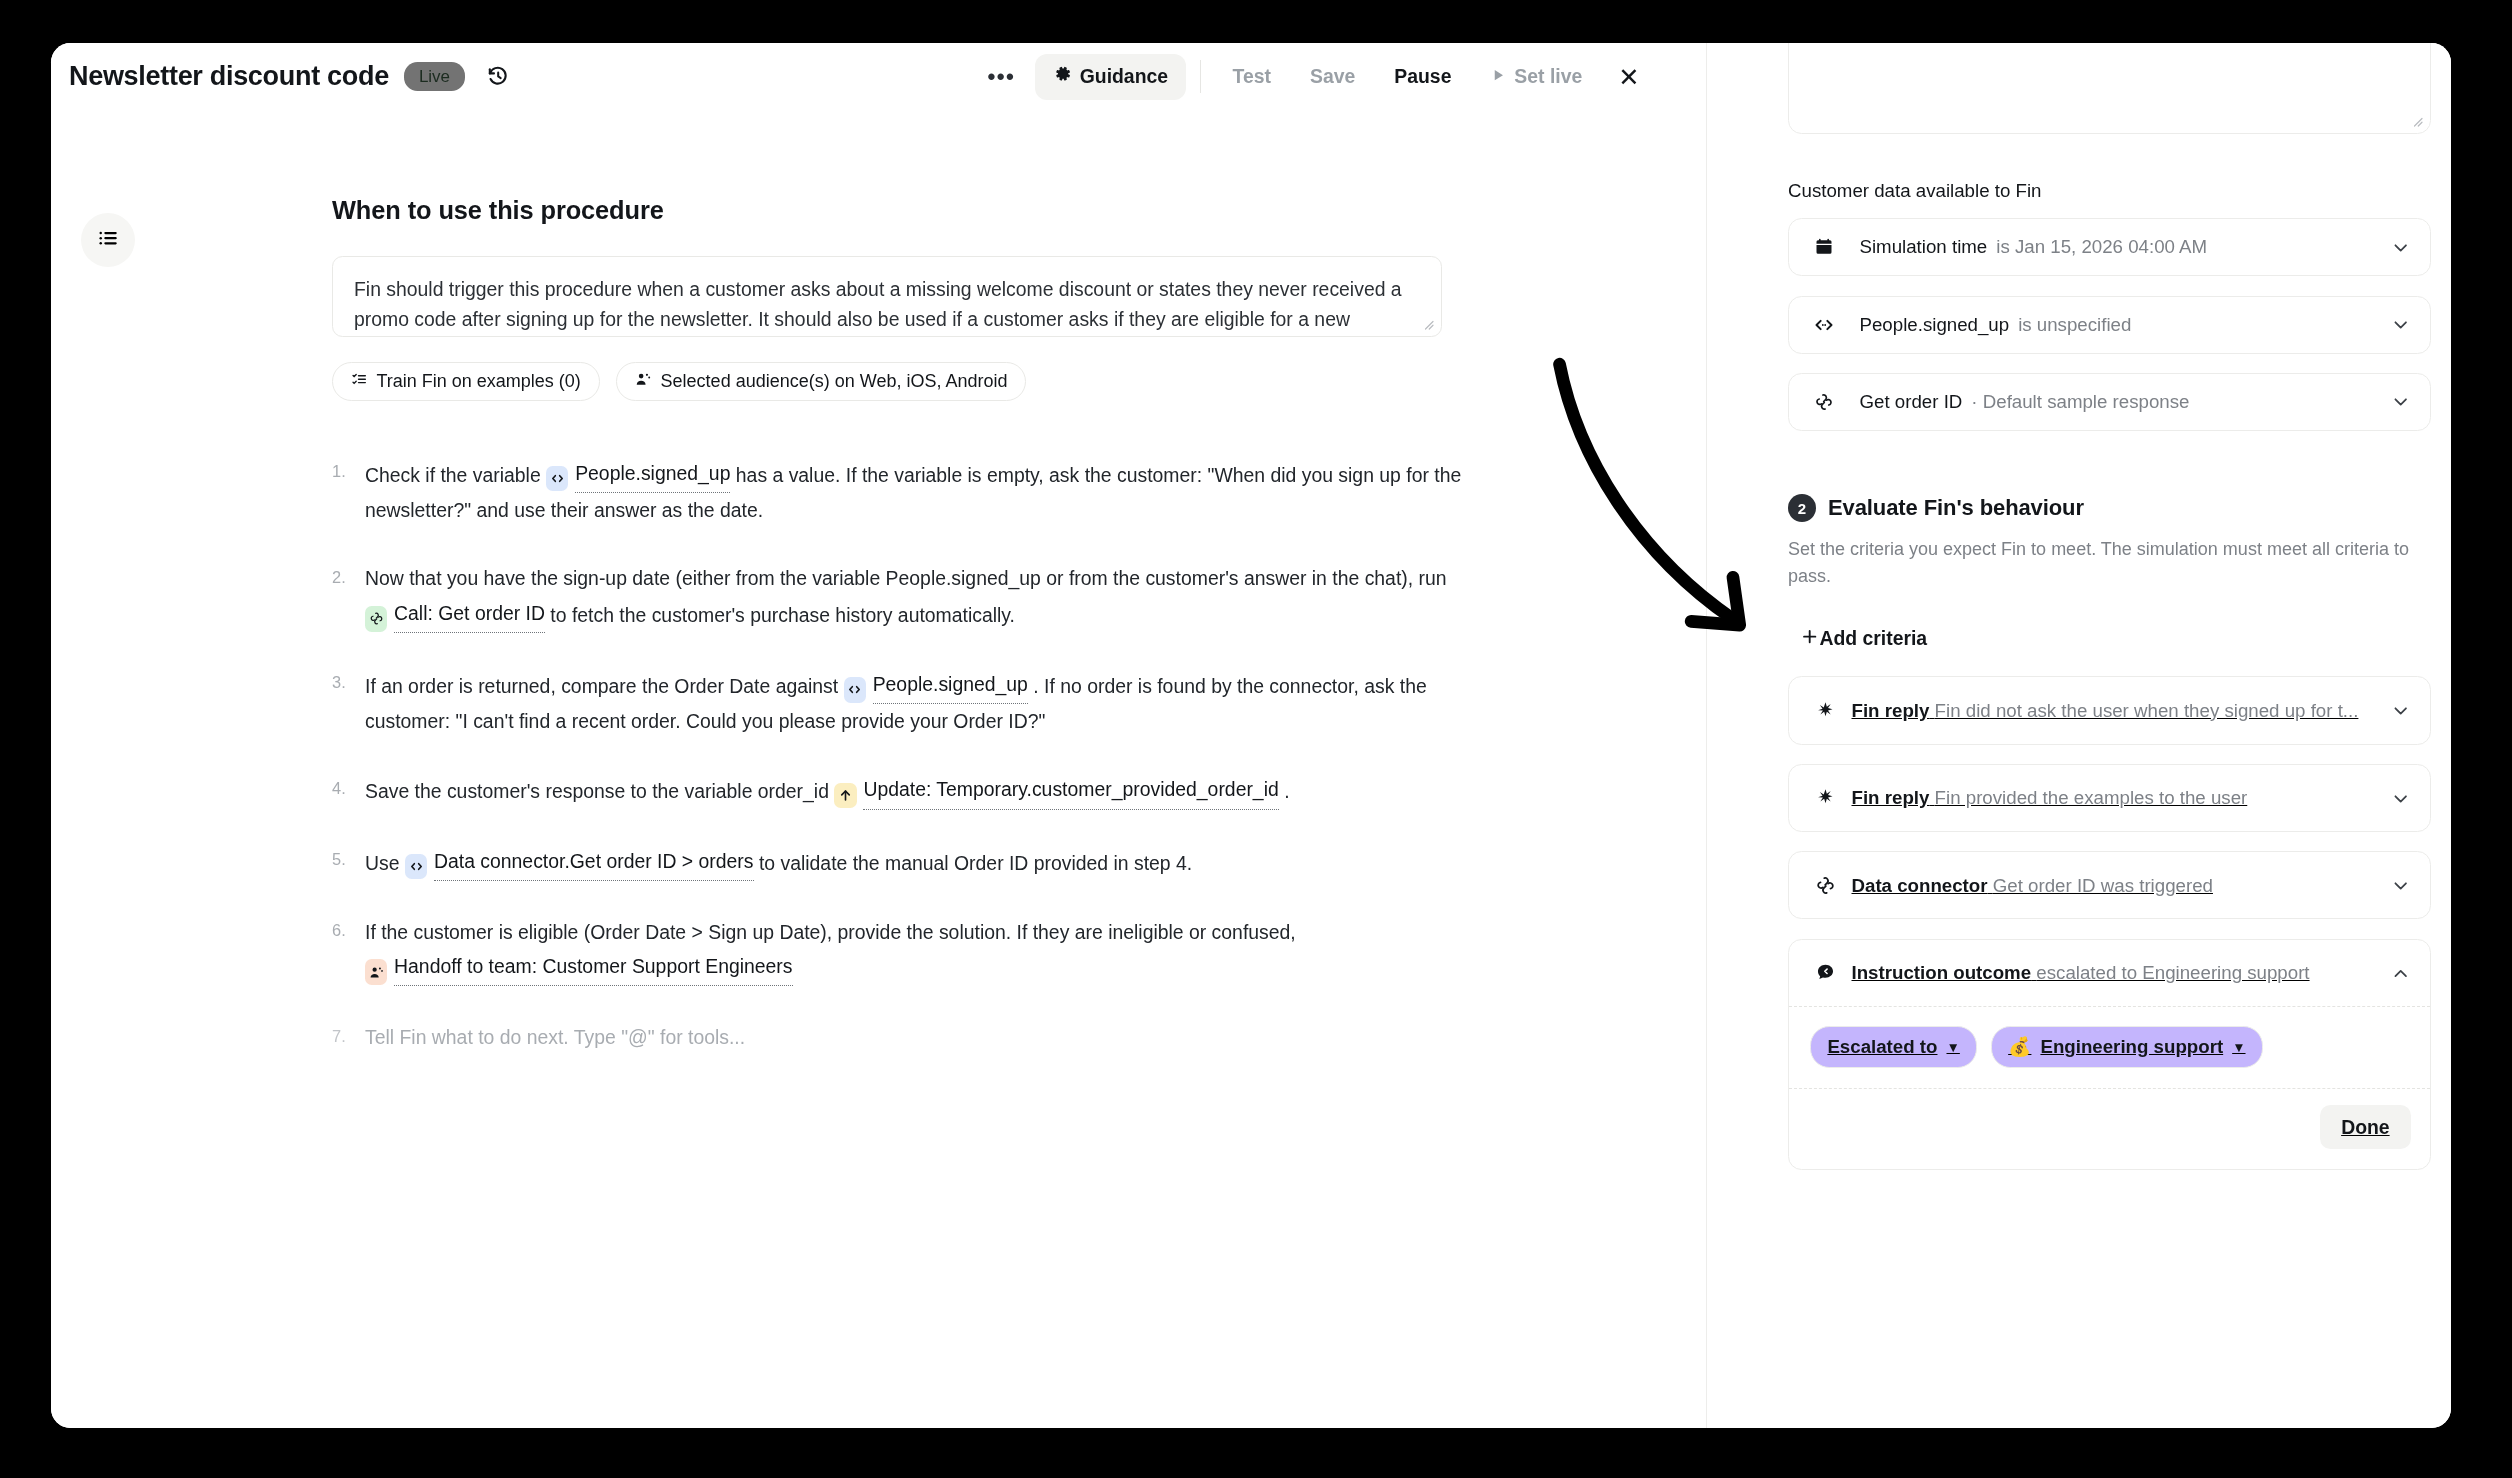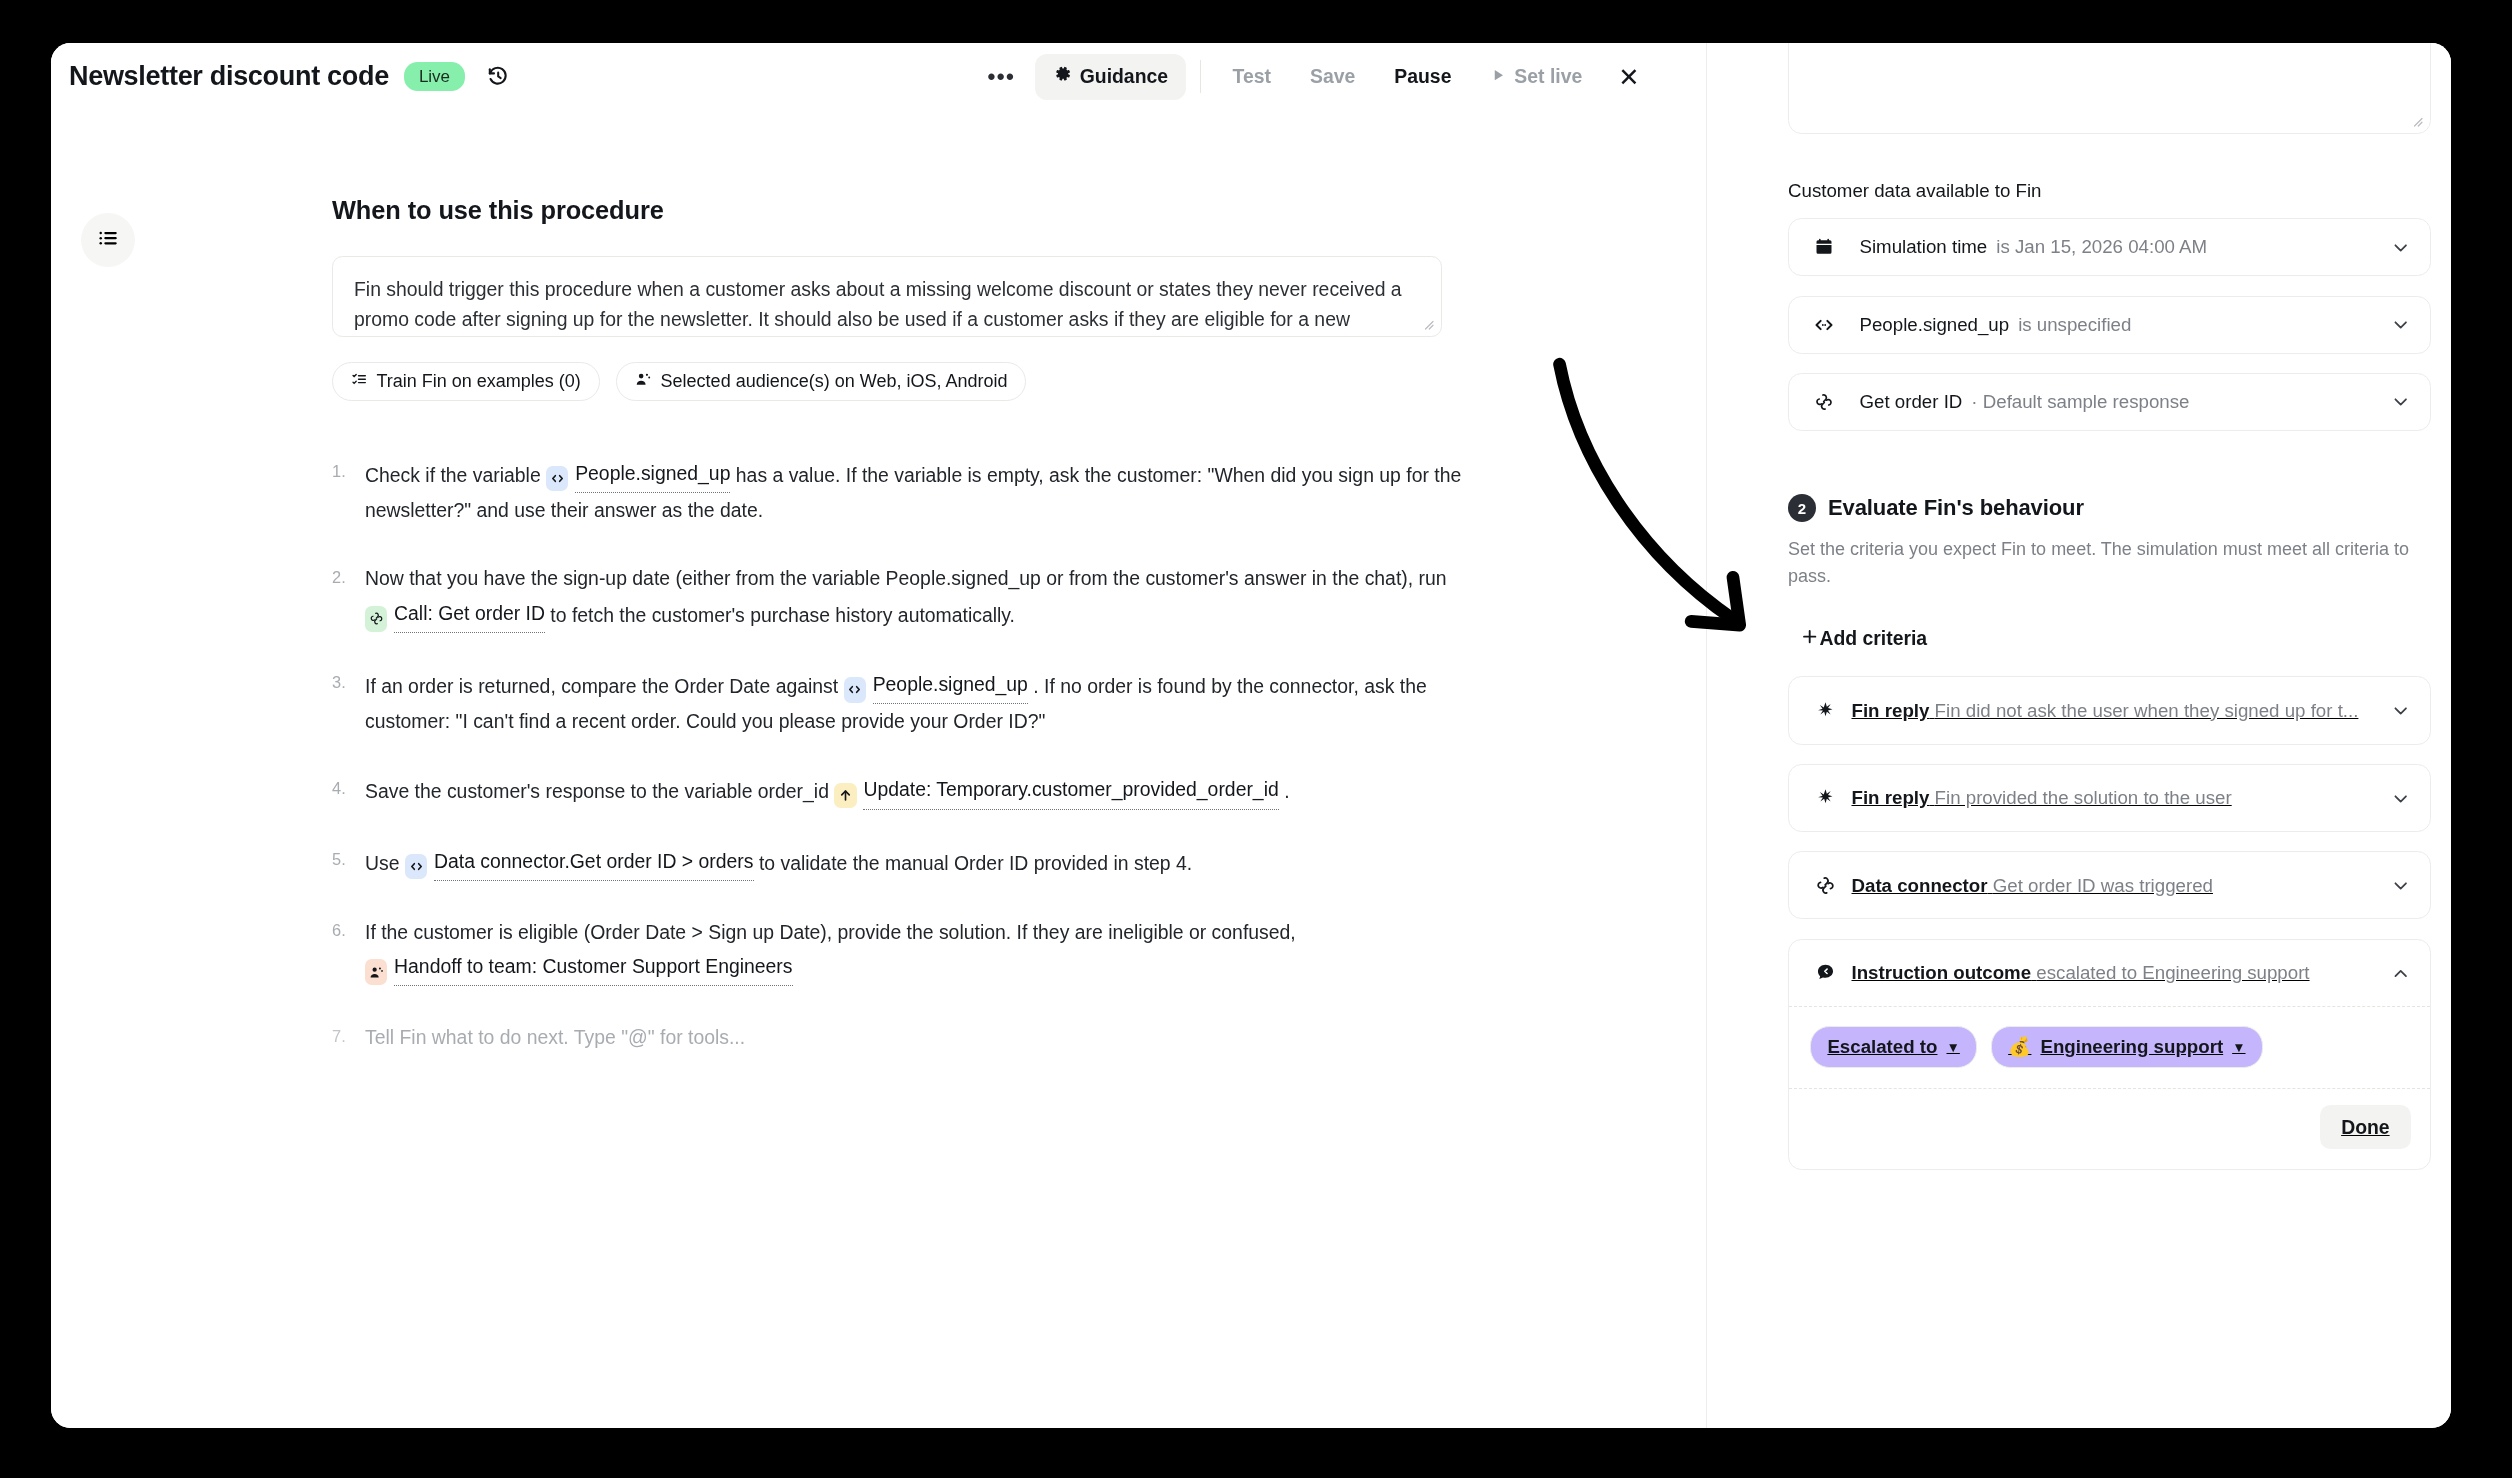--- a/index.html
+++ b/index.html
@@ -45,21 +45,21 @@
   }
   .hdr-title{
     font-size:27px;
     font-weight:bold;
     color:#13161a;
     letter-spacing:-0.3px;
     white-space:nowrap;
   }
   .badge-live{
     margin-left:15px;
-    background:#86efac;
+    background:#737373;
     color:#1b2b1f;
     font-size:17px;
     border-radius:13.5px;
     padding:5.2px 15px 6px;
     line-height:1;
     white-space:nowrap;
   }
   .hdr-icon-btn{
     margin-left:16.4px;
     width:33px;height:33px;
@@ -561,21 +561,21 @@
           </div>
 
           <div class="crit">
             <span class="cic">
               <svg width="21" height="21" viewBox="0 0 24 24" fill="currentColor">
                 <path d="M12 2.6l1.5 5.1 4.4-3-3 4.4 5.1 1.5-5.1 1.5 3 4.4-4.4-3-1.5 5.1-1.5-5.1-4.4 3 3-4.4L3.5 11.6 8.6 10.1l-3-4.4 4.4 3z"></path>
               </svg>
             </span>
             <span class="ctx">
               <b>Fin reply</b>
-              <span>Fin provided the solution to the user</span>
+              <span>Fin provided the examples to the user</span>
             </span>
             <span class="ccar">
               <svg width="19.4" height="19.4" viewBox="0 0 24 24" fill="none" stroke="currentColor" stroke-width="2.2" stroke-linecap="round" stroke-linejoin="round">
                   <path d="M5.5 9l6.5 6.5L18.5 9"></path>
                 </svg>
             </span>
           </div>
 
           <div class="crit">
             <span class="cic">

